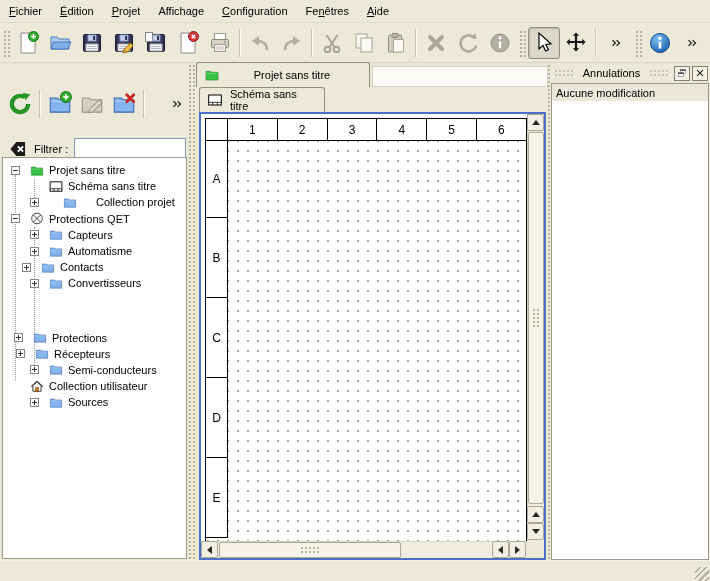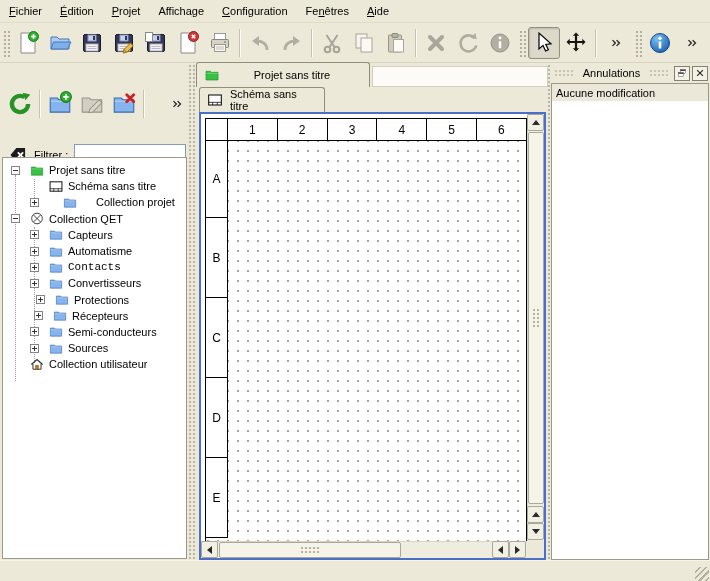--- a/index.html
+++ b/index.html
@@ -25,21 +25,21 @@
   .ic14{width:14px;height:14px;}
   .ic10{width:10px;height:10px;}
   .ic9{width:9px;height:9px;flex:none;}
   
   .dock-header{position:absolute;height:18px;display:flex;align-items:center;}
   .dock-tex{flex:1;height:9px;background-image:radial-gradient(#c8c4b2 1px,transparent 1.2px);background-size:4px 4px;margin:0 3px;}
   .dock-title{padding:0 6px;white-space:nowrap;}
   .dock-btn{width:16px;height:15px;margin-left:2px;background:#f4f2e6;border:1px solid #84816f;display:flex;align-items:center;justify-content:center;padding:0;}
   
   #panel-toolbar{position:absolute;left:0;top:84px;width:193px;height:40px;display:flex;align-items:center;padding-left:4px;box-sizing:border-box;}
-  #filter-row{position:absolute;left:0;top:142px;width:193px;height:26px;display:flex;align-items:center;}
+  #filter-row{position:absolute;left:0;top:136px;width:193px;height:26px;display:flex;align-items:center;}
   #filter-input{width:104px;height:18px;border:1px solid #7f9db9;background:#fff;font-family:"Liberation Sans",sans-serif;font-size:11px;padding:1px 3px;}
   #tree{position:absolute;left:2px;top:157px;width:185px;height:402px;background:#fff;border:1px solid #9c988a;box-sizing:border-box;overflow:hidden;}
   .tree-row{position:relative;height:16.2px;display:flex;align-items:center;}
   .tree-label{margin-left:4px;white-space:nowrap;}
   .expander{width:9px;height:9px;margin-right:9px;flex:none;}
   .expander.none{visibility:hidden;}
   .tree-guide{position:absolute;border-left:1px dotted #9a9a9a;width:0;}
   .splitter{position:absolute;background-image:radial-gradient(#bab6a6 1px,transparent 1.2px);background-size:4px 4px;}
   
   #project-tabbar{position:absolute;left:196px;top:62px;width:353px;height:25px;}
@@ -388,21 +388,21 @@
             <rect x="0.5" y="0.5" width="8" height="8" fill="#fff" stroke="#848484"></rect>
             <path d="M2 4.5h5" stroke="#333" fill="none"></path>
           </svg>
         </span>
         <span class="ic ic16">
           <svg viewBox="0 0 24 24" width="100%" height="100%" xmlns="http://www.w3.org/2000/svg">
             <circle cx="12" cy="12" r="8.5" fill="none" stroke="#444" stroke-width="1.6"></circle>
             <path d="M6.5 6.5l11 11M17.5 6.5l-11 11" stroke="#444" stroke-width="1.6" fill="none"></path>
           </svg>
         </span>
-        <span class="tree-label">Collection QET</span>
+        <span class="tree-label">Protections QET</span>
       </div>
       <div class="tree-row" style="padding-left: 27px;">
         <span class="expander ic ic9">
           <svg viewBox="0 0 9 9" width="100%" height="100%" xmlns="http://www.w3.org/2000/svg">
             <rect x="0.5" y="0.5" width="8" height="8" fill="#fff" stroke="#848484"></rect>
             <path d="M2 4.5h5M4.5 2v5" stroke="#333" fill="none"></path>
           </svg>
         </span>
         <span class="ic ic16">
           <svg viewBox="0 0 24 24" width="100%" height="100%" xmlns="http://www.w3.org/2000/svg">
@@ -420,21 +420,21 @@
           </svg>
         </span>
         <span class="ic ic16">
           <svg viewBox="0 0 24 24" width="100%" height="100%" xmlns="http://www.w3.org/2000/svg">
             <path d="M3 6.5h6.5L11 8h10v11.5H3z" fill="#85b4ee" stroke="#3a6cae"></path>
             <path d="M3.5 9.5h17" stroke="#b6d2f5" fill="none"></path>
           </svg>
         </span>
         <span class="tree-label">Automatisme</span>
       </div>
-      <div class="tree-row" style="padding-left: 27px; font-family: Liberation Mono, monospace;">
+      <div class="tree-row" style="padding-left: 19px;">
         <span class="expander ic ic9">
           <svg viewBox="0 0 9 9" width="100%" height="100%" xmlns="http://www.w3.org/2000/svg">
             <rect x="0.5" y="0.5" width="8" height="8" fill="#fff" stroke="#848484"></rect>
             <path d="M2 4.5h5M4.5 2v5" stroke="#333" fill="none"></path>
           </svg>
         </span>
         <span class="ic ic16">
           <svg viewBox="0 0 24 24" width="100%" height="100%" xmlns="http://www.w3.org/2000/svg">
             <path d="M3 6.5h6.5L11 8h10v11.5H3z" fill="#85b4ee" stroke="#3a6cae"></path>
             <path d="M3.5 9.5h17" stroke="#b6d2f5" fill="none"></path>
@@ -450,36 +450,36 @@
           </svg>
         </span>
         <span class="ic ic16">
           <svg viewBox="0 0 24 24" width="100%" height="100%" xmlns="http://www.w3.org/2000/svg">
             <path d="M3 6.5h6.5L11 8h10v11.5H3z" fill="#85b4ee" stroke="#3a6cae"></path>
             <path d="M3.5 9.5h17" stroke="#b6d2f5" fill="none"></path>
           </svg>
         </span>
         <span class="tree-label">Convertisseurs</span>
       </div>
-      <div class="tree-row" style="padding-left: 33px;">
+      <div class="tree-row" style="padding-left: 11px; margin-top: 38px;">
         <span class="expander ic ic9">
           <svg viewBox="0 0 9 9" width="100%" height="100%" xmlns="http://www.w3.org/2000/svg">
             <rect x="0.5" y="0.5" width="8" height="8" fill="#fff" stroke="#848484"></rect>
             <path d="M2 4.5h5M4.5 2v5" stroke="#333" fill="none"></path>
           </svg>
         </span>
         <span class="ic ic16">
           <svg viewBox="0 0 24 24" width="100%" height="100%" xmlns="http://www.w3.org/2000/svg">
             <path d="M3 6.5h6.5L11 8h10v11.5H3z" fill="#85b4ee" stroke="#3a6cae"></path>
             <path d="M3.5 9.5h17" stroke="#b6d2f5" fill="none"></path>
           </svg>
         </span>
         <span class="tree-label">Protections</span>
       </div>
-      <div class="tree-row" style="padding-left: 31px;">
+      <div class="tree-row" style="padding-left: 13px;">
         <span class="expander ic ic9">
           <svg viewBox="0 0 9 9" width="100%" height="100%" xmlns="http://www.w3.org/2000/svg">
             <rect x="0.5" y="0.5" width="8" height="8" fill="#fff" stroke="#848484"></rect>
             <path d="M2 4.5h5M4.5 2v5" stroke="#333" fill="none"></path>
           </svg>
         </span>
         <span class="ic ic16">
           <svg viewBox="0 0 24 24" width="100%" height="100%" xmlns="http://www.w3.org/2000/svg">
             <path d="M3 6.5h6.5L11 8h10v11.5H3z" fill="#85b4ee" stroke="#3a6cae"></path>
             <path d="M3.5 9.5h17" stroke="#b6d2f5" fill="none"></path>
@@ -494,46 +494,46 @@
             <path d="M2 4.5h5M4.5 2v5" stroke="#333" fill="none"></path>
           </svg>
         </span>
         <span class="ic ic16">
           <svg viewBox="0 0 24 24" width="100%" height="100%" xmlns="http://www.w3.org/2000/svg">
             <path d="M3 6.5h6.5L11 8h10v11.5H3z" fill="#85b4ee" stroke="#3a6cae"></path>
             <path d="M3.5 9.5h17" stroke="#b6d2f5" fill="none"></path>
           </svg>
         </span>
         <span class="tree-label">Semi-conducteurs</span>
-      </div>
-      <div class="tree-row" style="padding-left: 27px;">
-        <span class="expander ic ic9">
-          <svg viewBox="0 0 9 9" width="100%" height="100%" xmlns="http://www.w3.org/2000/svg">
-            <rect x="0.5" y="0.5" width="8" height="8" fill="#fff" stroke="#848484"></rect>
-            <path d="M2 4.5h5M4.5 2v5" stroke="#333" fill="none"></path>
-          </svg>
-        </span>
-        <span class="ic ic16">
-          <svg viewBox="0 0 24 24" width="100%" height="100%" xmlns="http://www.w3.org/2000/svg">
-            <path d="M3 6.5h6.5L11 8h10v11.5H3z" fill="#85b4ee" stroke="#3a6cae"></path>
-            <path d="M3.5 9.5h17" stroke="#b6d2f5" fill="none"></path>
-          </svg>
-        </span>
-        <span class="tree-label">Sources</span>
       </div>
       <div class="tree-row" style="padding-left: 8px;">
         <span class="expander none ic ic9"></span>
         <span class="ic ic16">
           <svg viewBox="0 0 24 24" width="100%" height="100%" xmlns="http://www.w3.org/2000/svg">
             <path d="M3 12L12 4l9 8" fill="none" stroke="#333" stroke-width="2"></path>
             <path d="M5.5 11v8.5h13V11" fill="#fff" stroke="#333" stroke-width="1.6"></path>
             <rect x="10" y="13.5" width="4" height="6" fill="#d07818" stroke="#8a4a0a"></rect>
           </svg>
         </span>
         <span class="tree-label">Collection utilisateur</span>
+      </div>
+      <div class="tree-row" style="padding-left: 27px;">
+        <span class="expander ic ic9">
+          <svg viewBox="0 0 9 9" width="100%" height="100%" xmlns="http://www.w3.org/2000/svg">
+            <rect x="0.5" y="0.5" width="8" height="8" fill="#fff" stroke="#848484"></rect>
+            <path d="M2 4.5h5M4.5 2v5" stroke="#333" fill="none"></path>
+          </svg>
+        </span>
+        <span class="ic ic16">
+          <svg viewBox="0 0 24 24" width="100%" height="100%" xmlns="http://www.w3.org/2000/svg">
+            <path d="M3 6.5h6.5L11 8h10v11.5H3z" fill="#85b4ee" stroke="#3a6cae"></path>
+            <path d="M3.5 9.5h17" stroke="#b6d2f5" fill="none"></path>
+          </svg>
+        </span>
+        <span class="tree-label">Sources</span>
       </div>
     </div>
   <div class="splitter" style="left:188px;top:64px;width:7px;height:496px;"></div>
 
   <div id="project-tabbar">
     <div id="project-tab">
       <span class="ic ic18">
           <svg viewBox="0 0 24 24" width="100%" height="100%" xmlns="http://www.w3.org/2000/svg">
             <path d="M3 6.5h6.5L11 8h10v11.5H3z" fill="#39c046" stroke="#1f8f2c"></path>
             <path d="M3.5 9.5h17" stroke="#8ade93" fill="none"></path>

